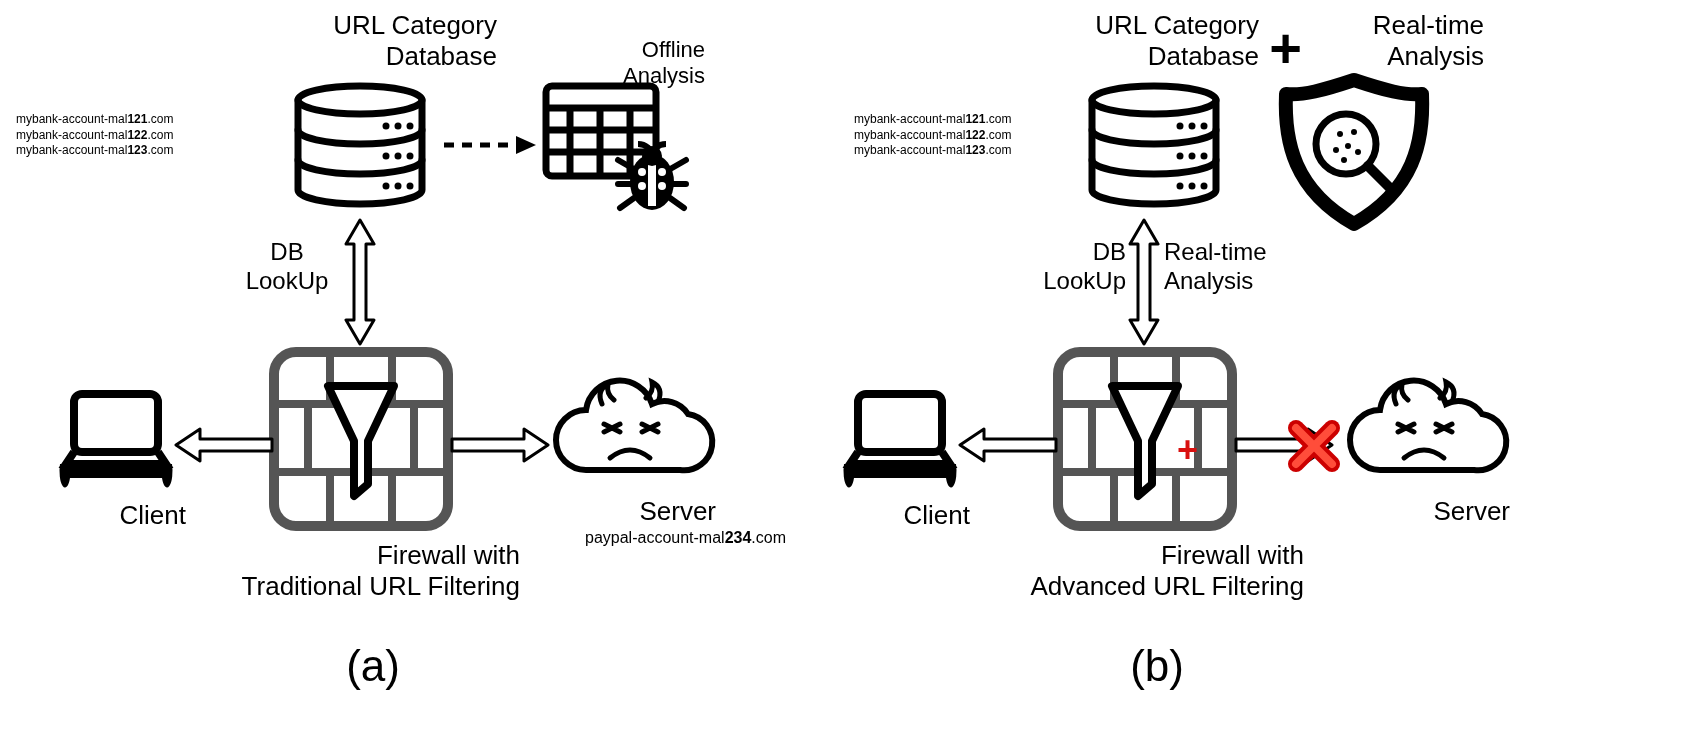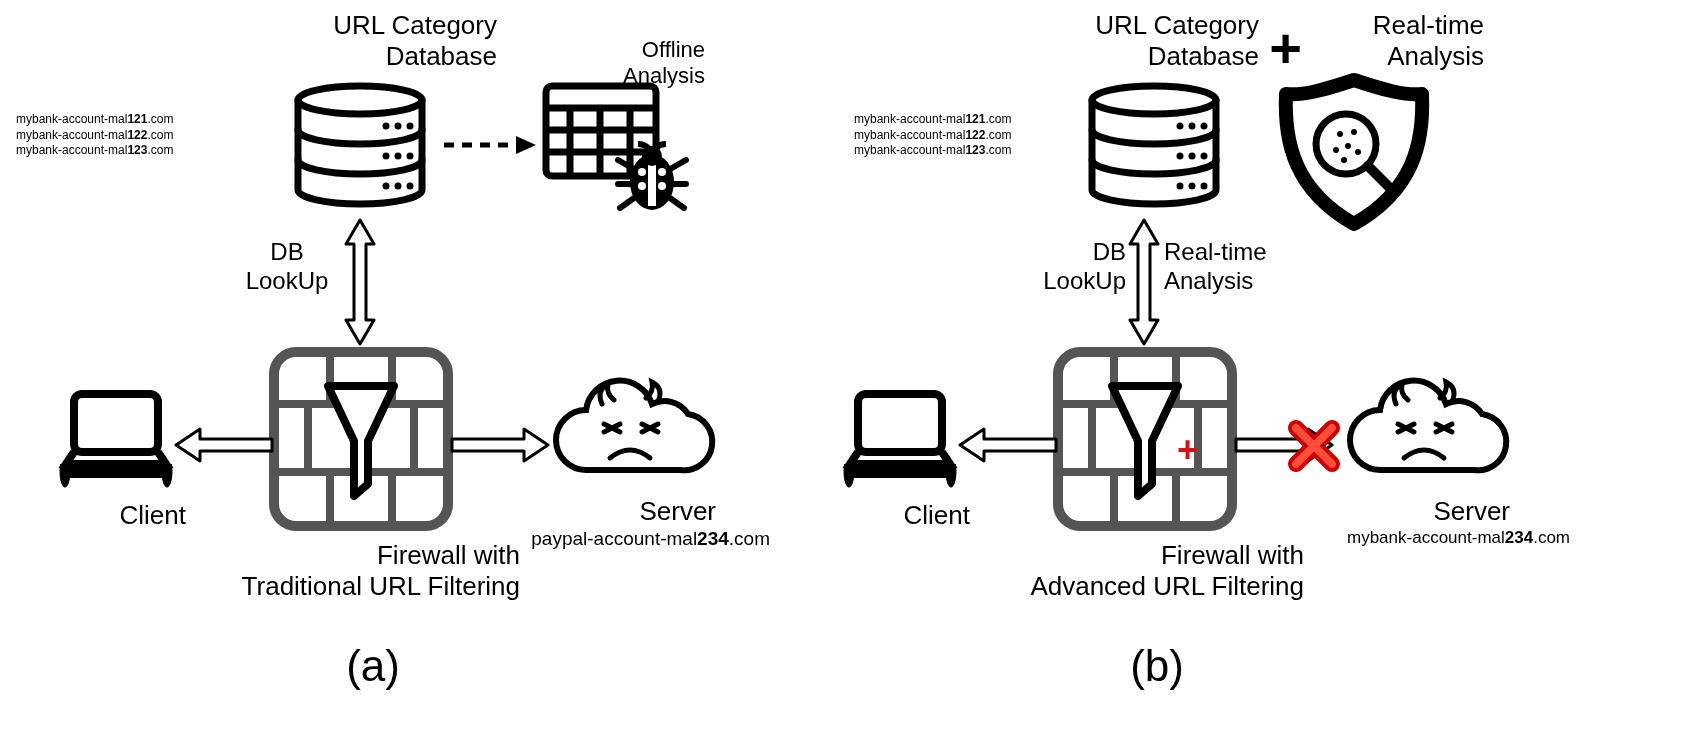--- a/index.html
+++ b/index.html
@@ -161,21 +161,21 @@
         <path d="M64 78 q20 -16 40 0"></path>
 
         <path d="M56 24 q-6 -14 6 -20 q-2 10 6 16"></path>
         <path d="M112 22 q6 -14 -6 -20 q2 10 -6 16"></path>
       </g>
     </svg>
   </div>
   <div class="label" style="left:546px; top:496px; width:170px; font-size:26px;">
     <span>Server</span>
   </div>
-  <div class="label" style="left:500px; top:528px; width:270px; font-size:19px;">
+  <div class="label" style="left:516px; top:528px; width:270px; font-size:16px;">
     <span>paypal-account-mal</span><b>234</b><span>.com</span>
   </div>
 
   <div class="label" style="left:210px; top:540px; width:310px; font-size:26px;">
     <span>Firewall with<br>Traditional URL Filtering</span>
   </div>
 
   <div class="label tag-letter" style="left:320px; top:640px; width:80px;">
     <span>(a)</span>
   </div>
@@ -322,23 +322,20 @@
         <path d="M96 44 l16 8 M112 44 l-16 8"></path>
         <path d="M64 78 q20 -16 40 0"></path>
         <path d="M56 24 q-6 -14 6 -20 q-2 10 6 16"></path>
         <path d="M112 22 q6 -14 -6 -20 q2 10 -6 16"></path>
       </g>
     </svg>
   </div>
   <div class="label" style="left:486px; top:496px; width:170px; font-size:26px;">
     <span>Server</span>
   </div>
-  <div class="label" style="left:436px; top:528px; width:280px; font-size:17px;">
-    <span>mybank-account-mal</span><b>234</b><span>.com</span>
-  </div>
 
   <div class="label" style="left:140px; top:540px; width:310px; font-size:26px;">
     <span>Firewall with<br>Advanced URL Filtering</span>
   </div>
 
   <div class="label tag-letter" style="left:250px; top:640px; width:80px;">
     <span>(b)</span>
   </div>
 </div>
 

